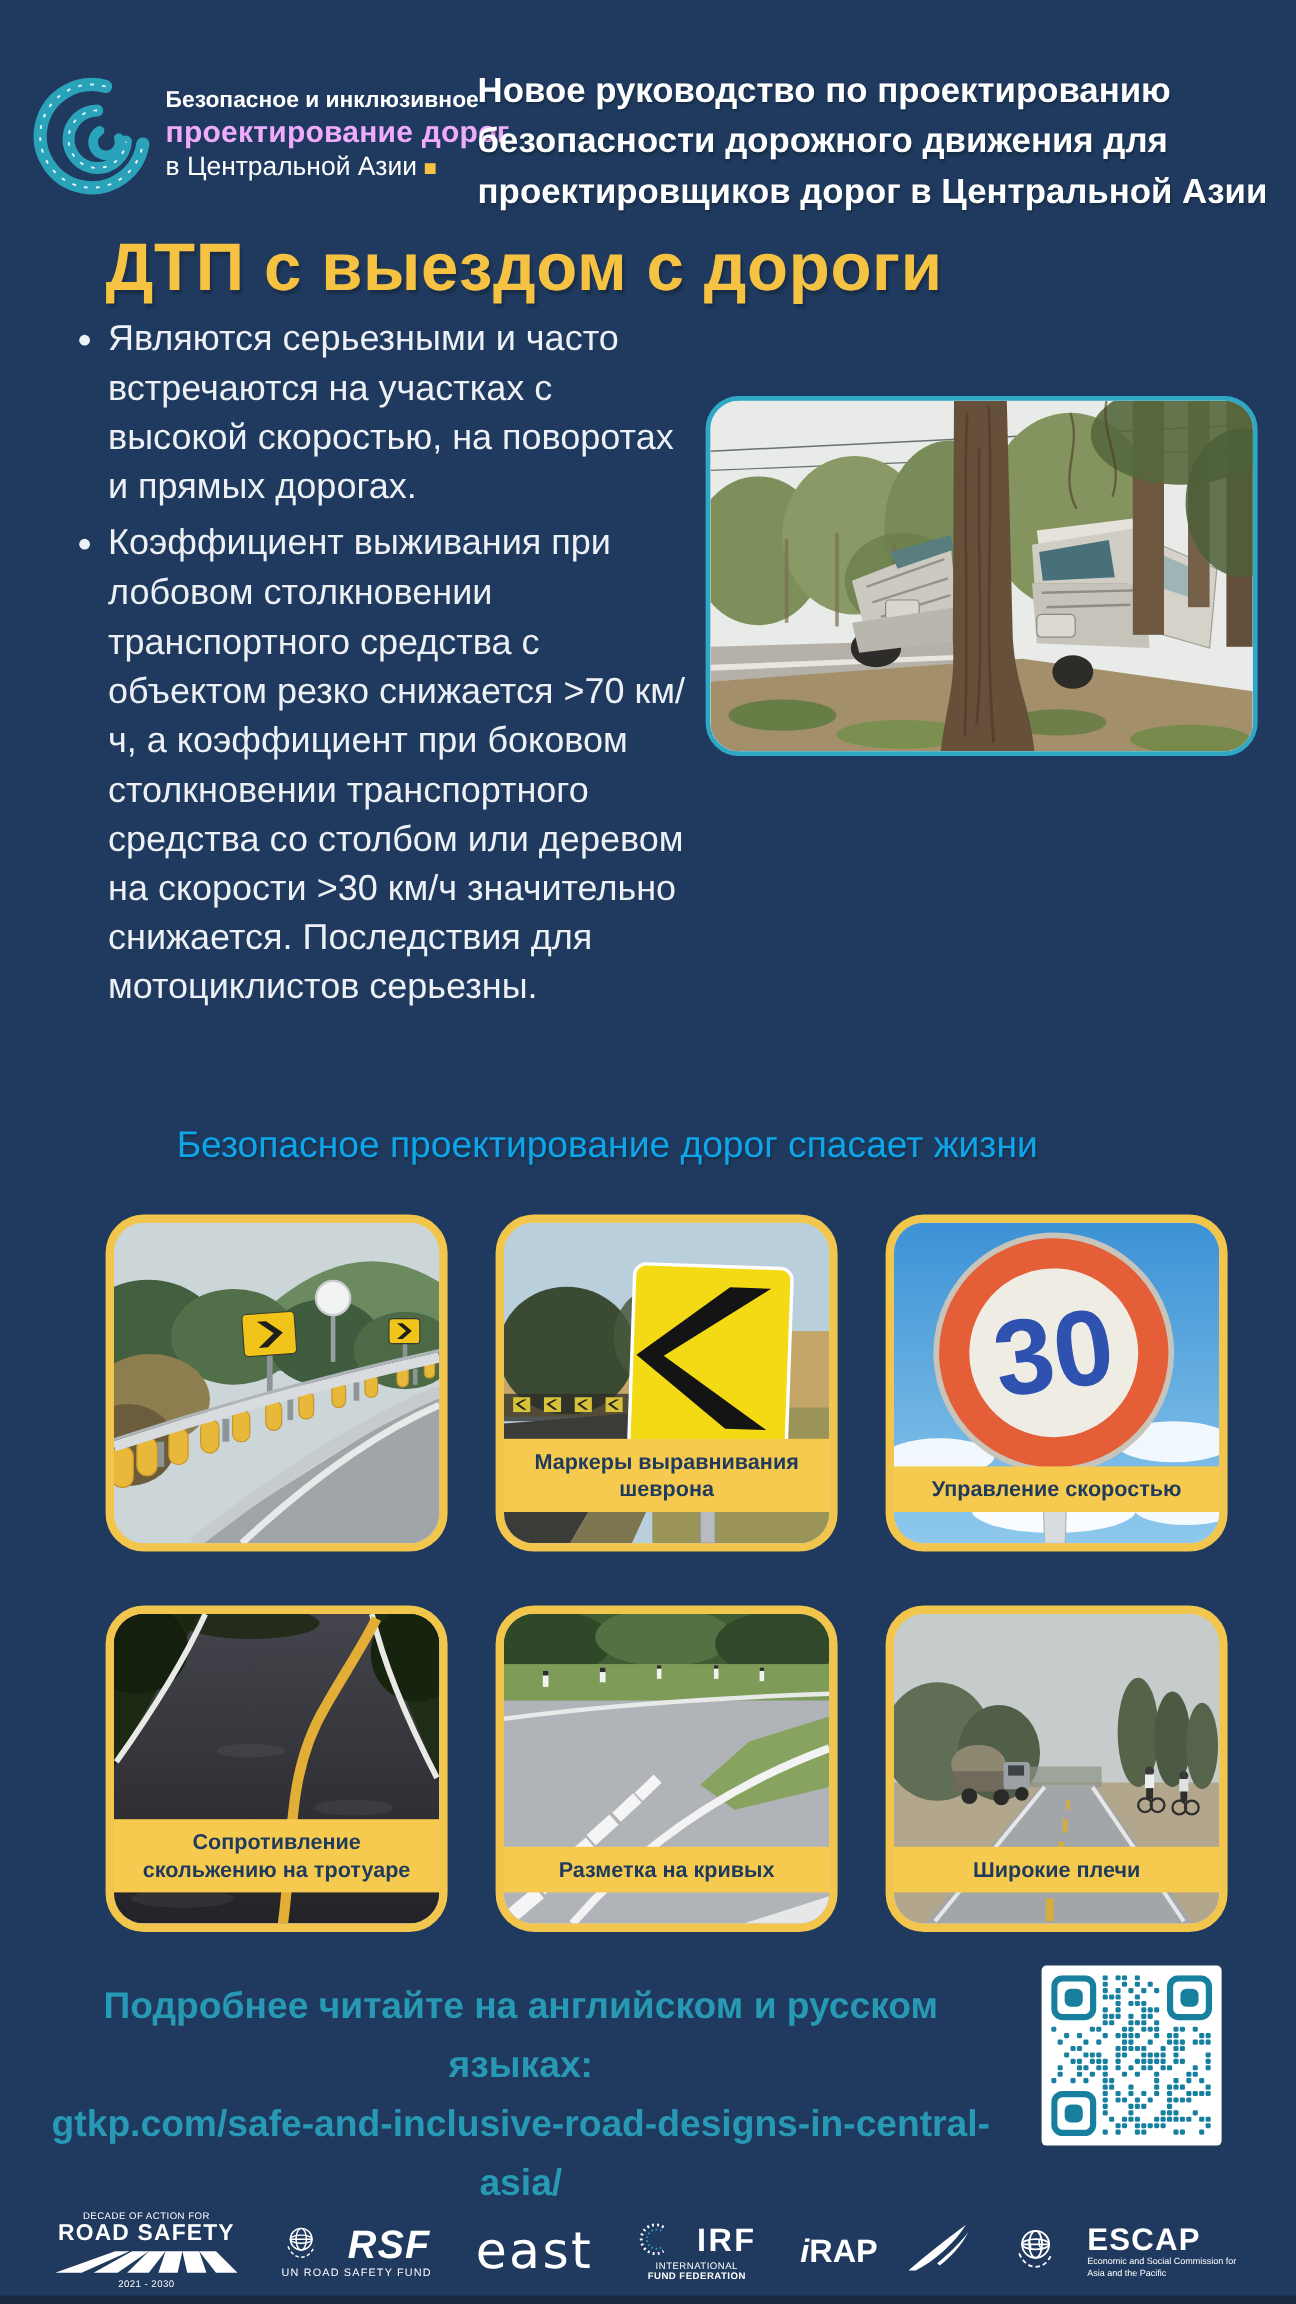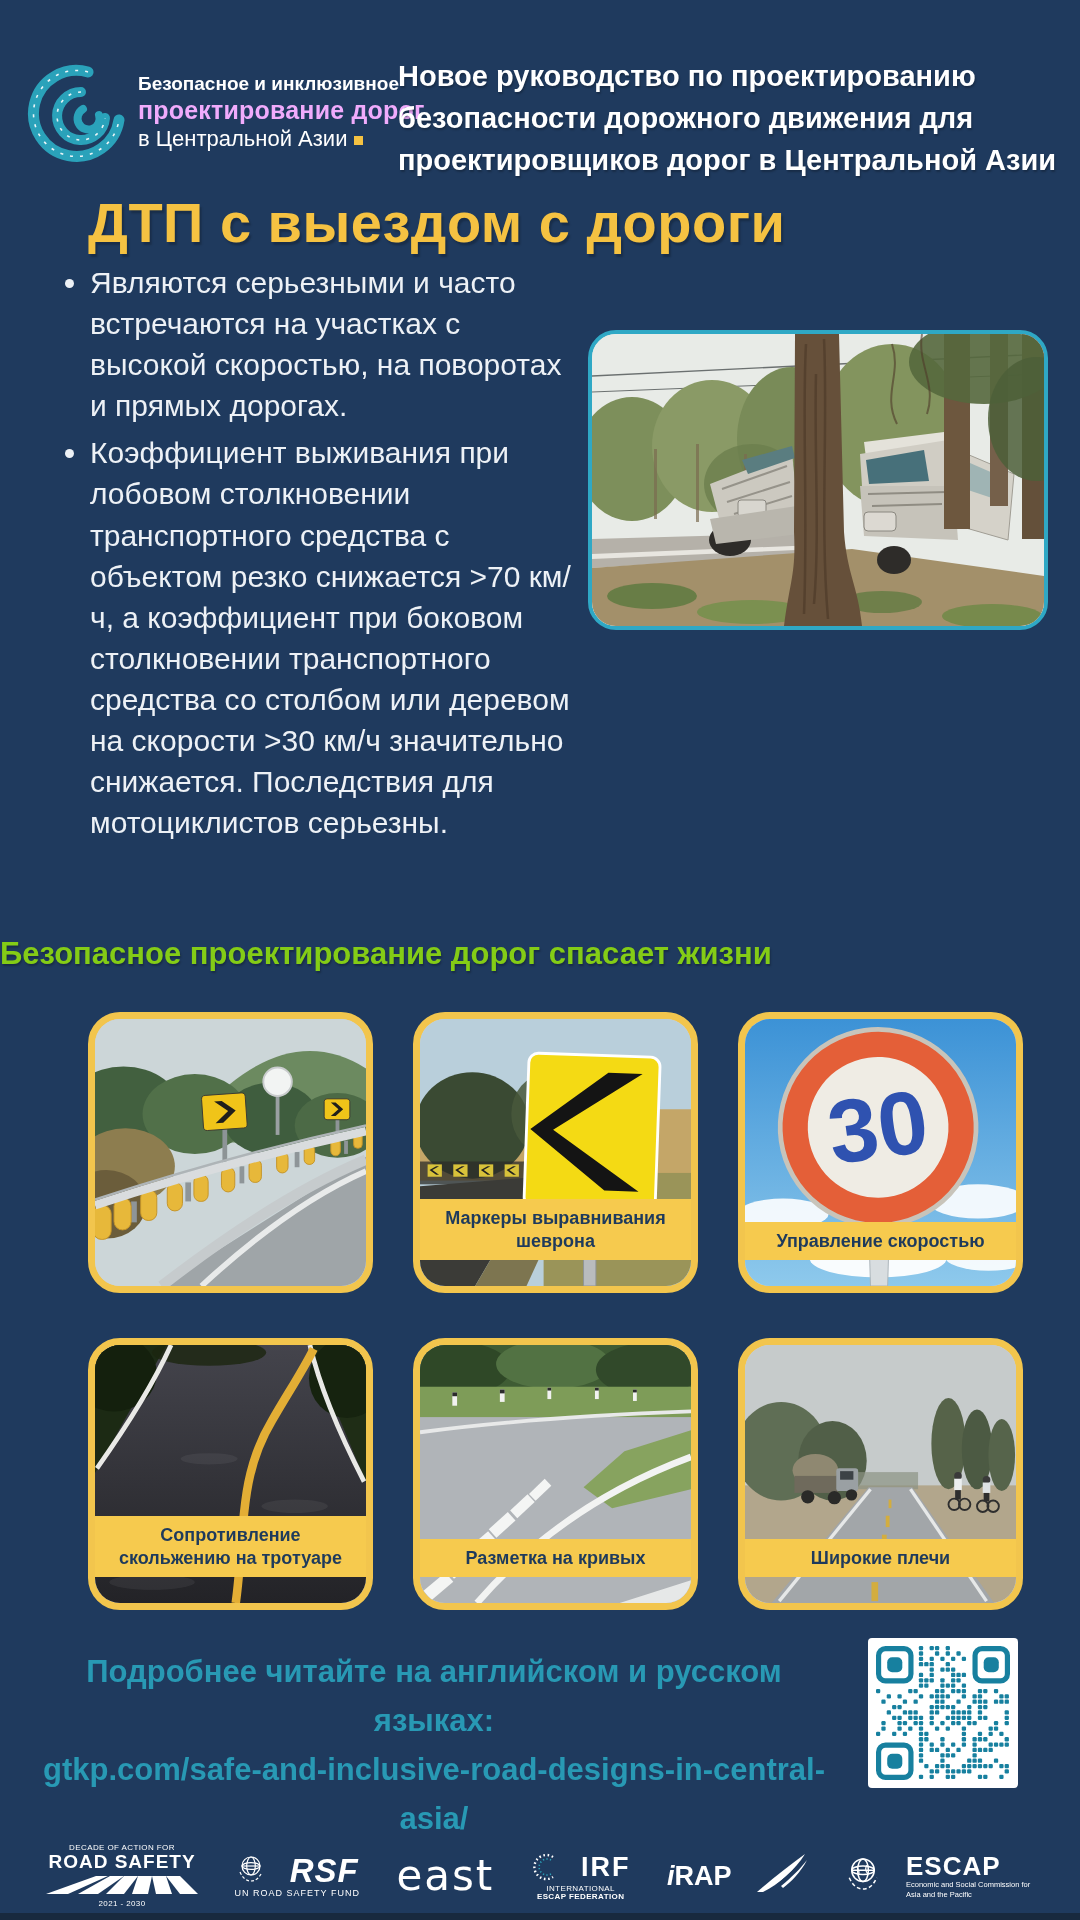--- a/index.html
+++ b/index.html
@@ -29,22 +29,22 @@
   .bullets{left:60px;top:262px;width:522px;color:#edf1f6;font-size:30px;line-height:1.37;}
   .bullets ul{margin:0;padding-left:30px;}
   .bullets li{margin-bottom:6px;}
   .crash-photo{
     left:588px;top:330px;width:452px;height:292px;border:4px solid #2fa8c5;
     border-radius:28px;overflow:hidden;background:#e8ebe7;
   }
   .crash-photo svg{display:block;width:100%;height:100%;}
   
   .gallery-heading{
-    left:0;top:936px;width:1012px;color:#84cc16;
-    font-weight:700;font-size:31px;text-shadow:1px 2px 2px rgba(0,0,0,.25);
+    left:0;top:936px;width:1012px;text-align:center;color:#0ea5e9;
+    font-weight:400;font-size:31px;text-shadow:1px 2px 2px rgba(0,0,0,.25);
   }
   .card{
     width:285px;border:7px solid #f2c54d;border-radius:32px;overflow:hidden;
     background:#cfd4d6;box-sizing:border-box;
   }
   .card.row1{height:281px;top:1012px;}
   .card.row2{height:272px;top:1338px;}
   .card.c1{left:88px;} .card.c2{left:413px;border-radius:32px;} .card.c3{left:738px;}
   .card svg{display:block;width:100%;height:100%;}
   .card-label{
@@ -651,21 +651,21 @@
     <div class="logo-row">
       <span>
         <svg width="26" height="30" viewBox="0 0 26 30" fill="none">
           <path d="M22 6 A 12 12 0 1 0 22 26" stroke="#ffffff" stroke-width="2.4" stroke-dasharray="1.6 2.6"></path>
           <path d="M20 9 A 8 8 0 1 0 20 23" stroke="#2aa2ba" stroke-width="1.6" stroke-dasharray="1.3 2.2"></path>
         </svg>
       </span>
       <span class="irf-main">IRF</span>
     </div>
     <span class="lg-tiny2">INTERNATIONAL</span>
-    <span class="lg-tiny2" style="font-weight:700">ESCAP FEDERATION</span>
+    <span class="lg-tiny2" style="font-weight:700">FUND FEDERATION</span>
   </div>
 
   <div class="logo-item">
     <div class="logo-row">
       <span class="irap-main"><span class="i">i</span><span>RAP</span></span>
       <span>
         <svg width="52" height="40" viewBox="0 0 52 40" fill="#ffffff">
           <path d="M2 38 C18 24 34 12 50 0 C40 16 24 30 8 38 Z"></path>
           <path d="M22 30 C32 22 42 12 50 4 C44 14 34 24 26 30 Z" fill="#1f3a5e"></path>
           <path d="M26 32 C36 24 46 14 52 6 C46 18 36 28 28 34 Z"></path>

